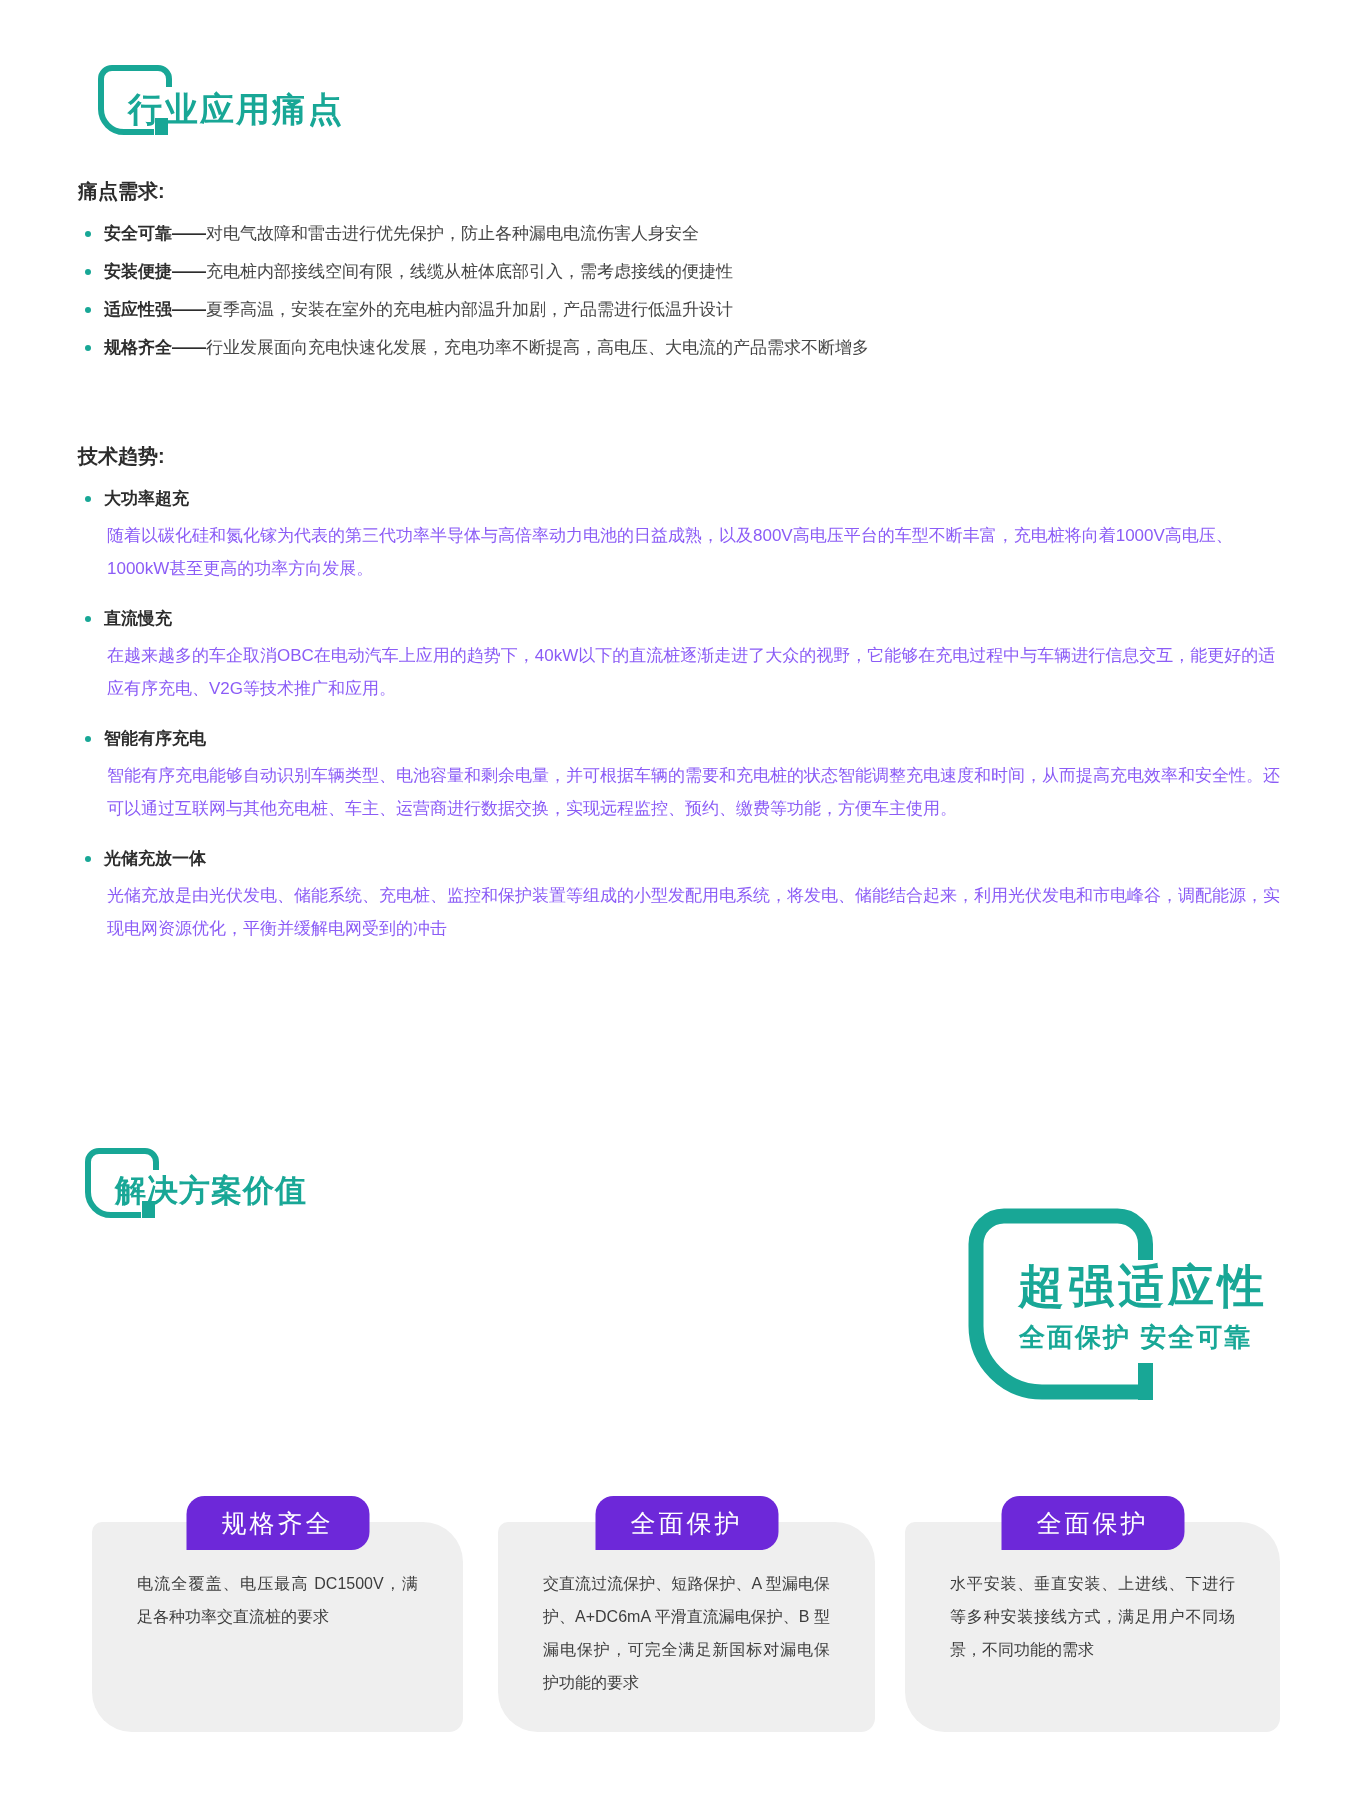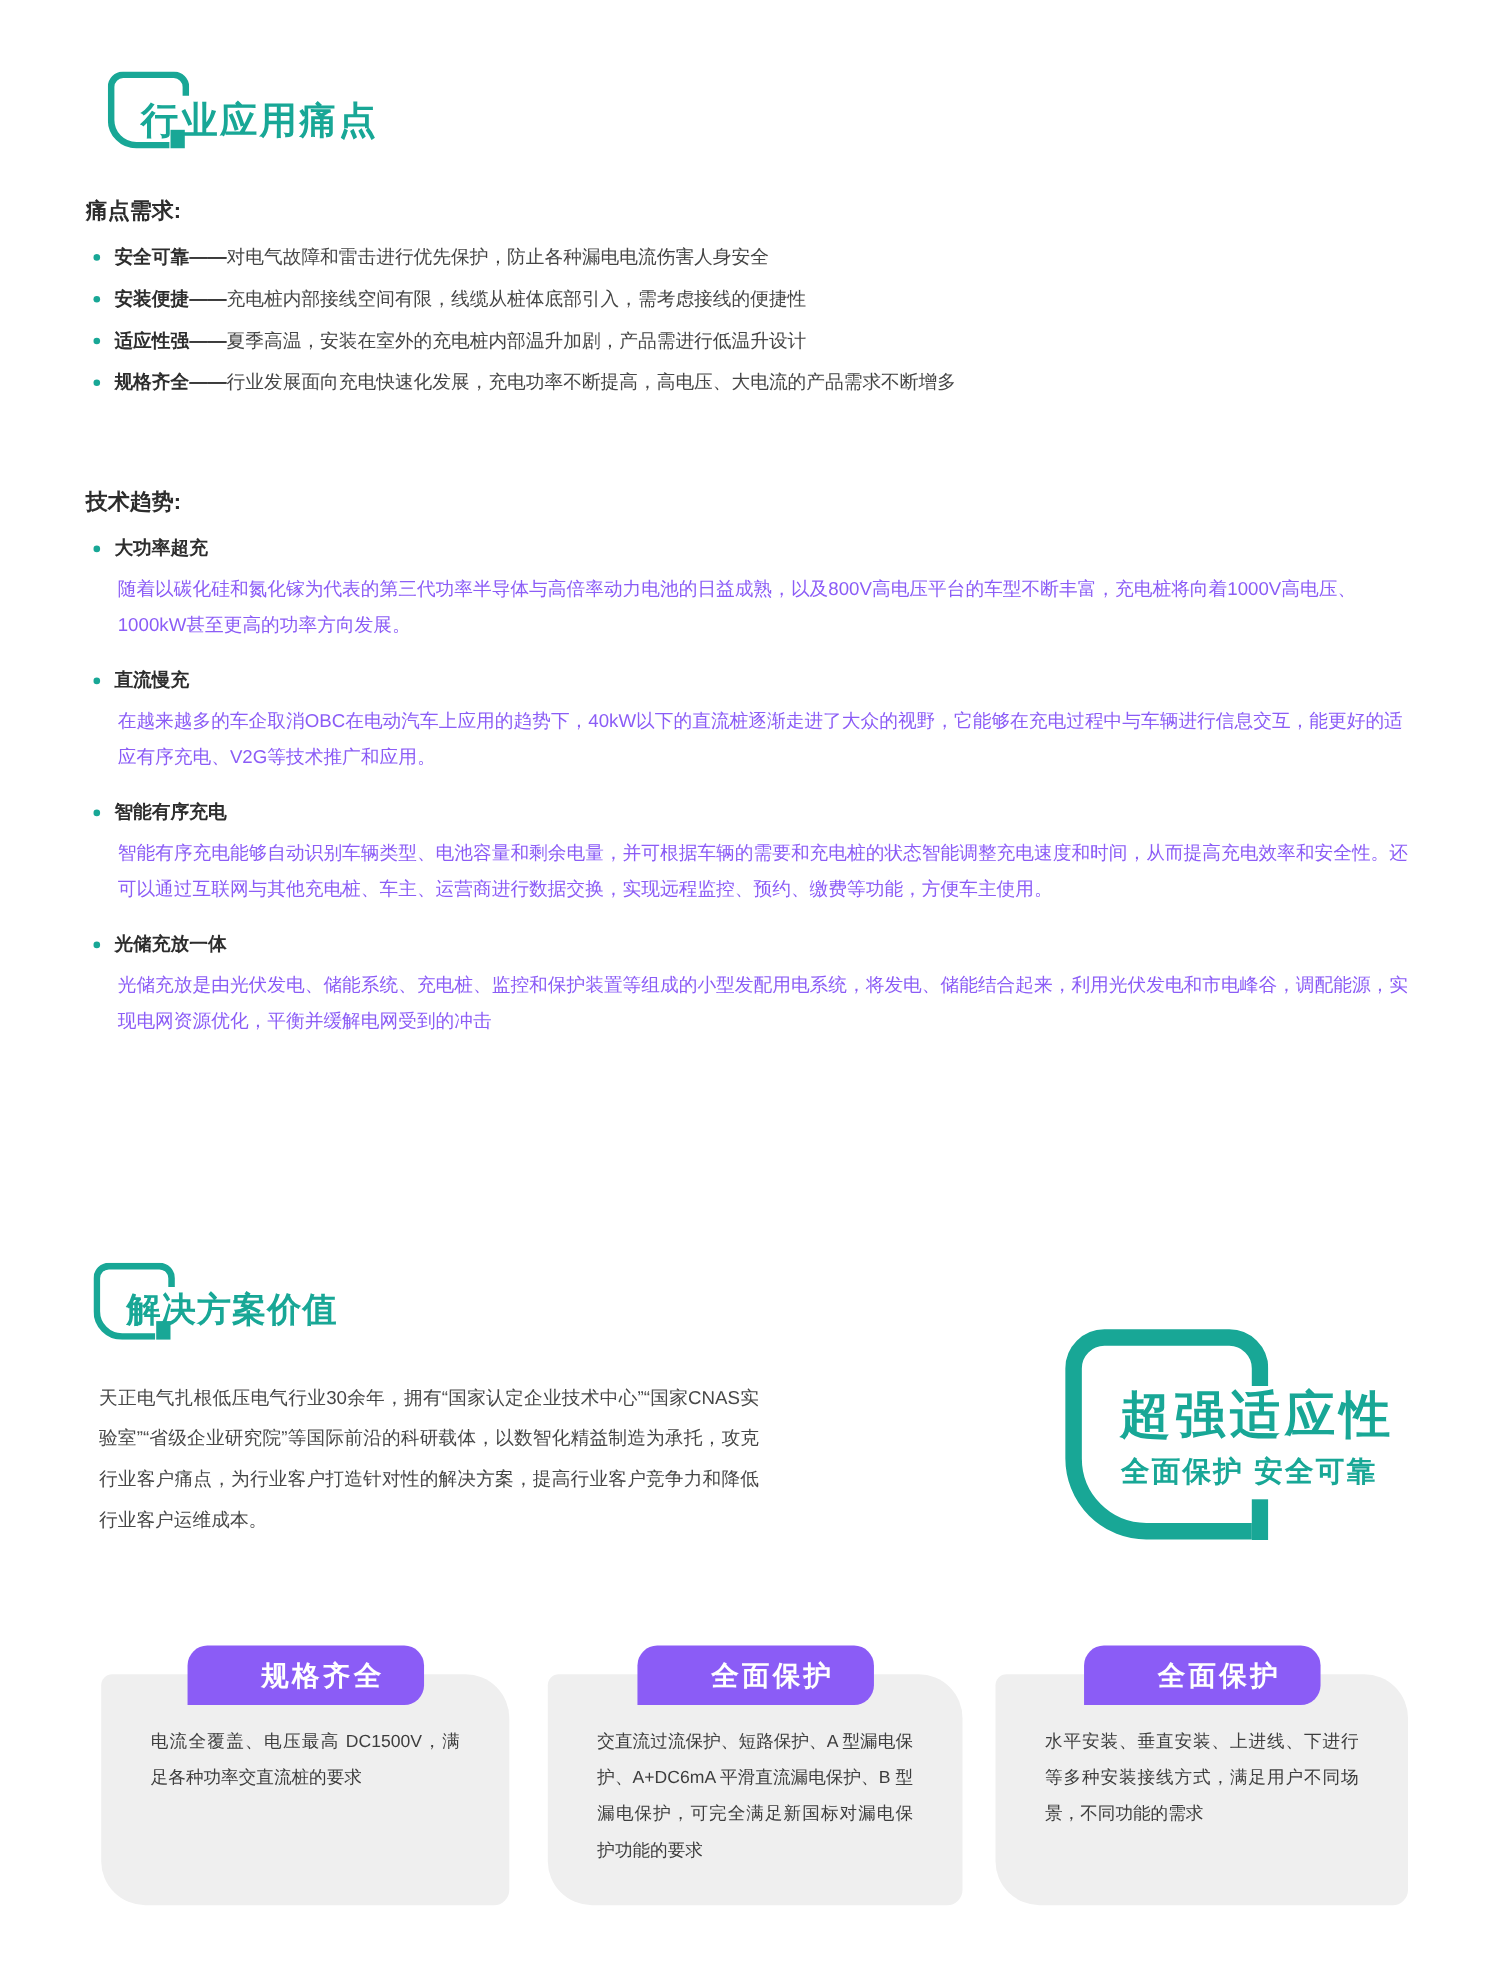--- a/index.html
+++ b/index.html
@@ -71,24 +71,24 @@
   
   .card{
     position:absolute;top:1522px;height:210px;
     background:#efefef;border-radius:10px 40px 14px 40px;
   }
   #card-0{left:92px;width:371px;}
   #card-1{left:498px;width:377px;}
   #card-2{left:905px;width:375px;}
   .card-tab{
     position:absolute;top:-26px;left:50%;transform:translateX(-50%);
-    width:183px;height:54px;background:#8b5cf6;
+    width:183px;height:54px;background:#6d28d9;
     border-radius:18px 18px 18px 0;
     display:flex;align-items:center;justify-content:center;
-    color:#ffffff;font-size:25px;font-weight:bold;letter-spacing:3px;padding-left:32px;
+    color:#ffffff;font-size:25px;font-weight:normal;letter-spacing:3px;
   }
   .card-body{
     margin:45px 45px 0 45px;
     font-size:16px;line-height:33px;color:#3d3d3d;text-align:justify;
   }
 </style>
 </head>
 <body>
 
 <div class="page">
@@ -144,21 +144,20 @@
   </div>
 
   <div class="section-header" id="header2">
     <svg class="bracket" width="74" height="70" viewBox="0 0 74 70">
       <path d="M 71,22 L 71,14 A 11 11 0 0 0 60,3 L 14,3 A 11 11 0 0 0 3,14 L 3,44 A 23 23 0 0 0 26,67 L 56,67" fill="none" stroke="#18A796" stroke-width="6"></path>
       <rect x="57" y="53" width="13" height="17" fill="#18A796"></rect>
     </svg>
     <div class="sec-title">解决方案价值</div>
   </div>
 
-  <div id="solution-paragraph">天正电气扎根低压电气行业30余年，拥有“国家认定企业技术中心”“国家CNAS实验室”“省级企业研究院”等国际前沿的科研载体，以数智化精益制造为承托，攻克行业客户痛点，为行业客户打造针对性的解决方案，提高行业客户竞争力和降低行业客户运维成本。</div>
 
   <div id="callout">
     <svg class="bracket" width="185" height="192" viewBox="0 0 185 192">
       <path d="M 177.5,52 L 177.5,36 A 28 28 0 0 0 149.5,8 L 36,8 A 28 28 0 0 0 8,36 L 8,118 A 66 66 0 0 0 74,184 L 170,184" fill="none" stroke="#18A796" stroke-width="15"></path>
       <rect x="170" y="155" width="15" height="37" fill="#18A796"></rect>
     </svg>
     <div class="callout-title">超强适应性</div>
     <div class="callout-subtitle">全面保护  安全可靠</div>
   </div>
 

